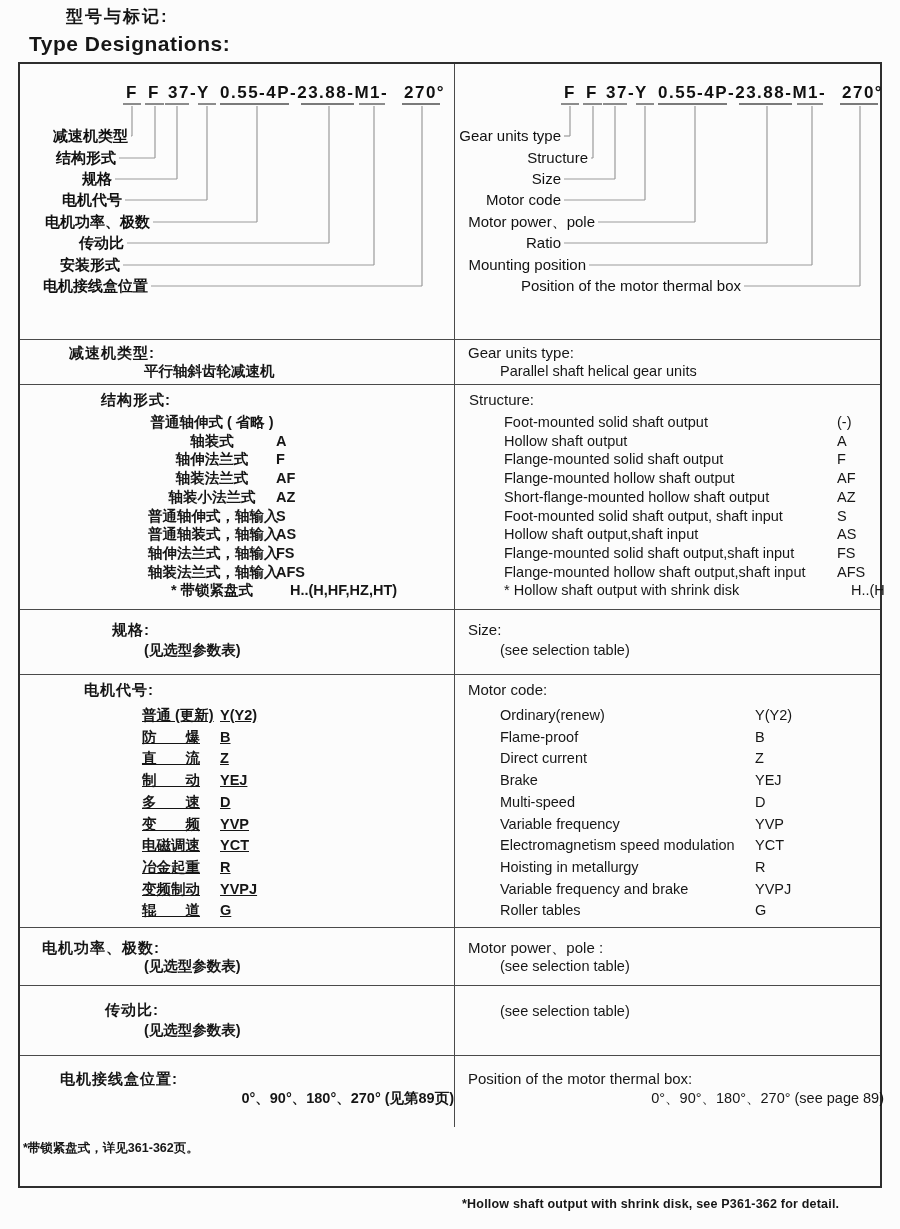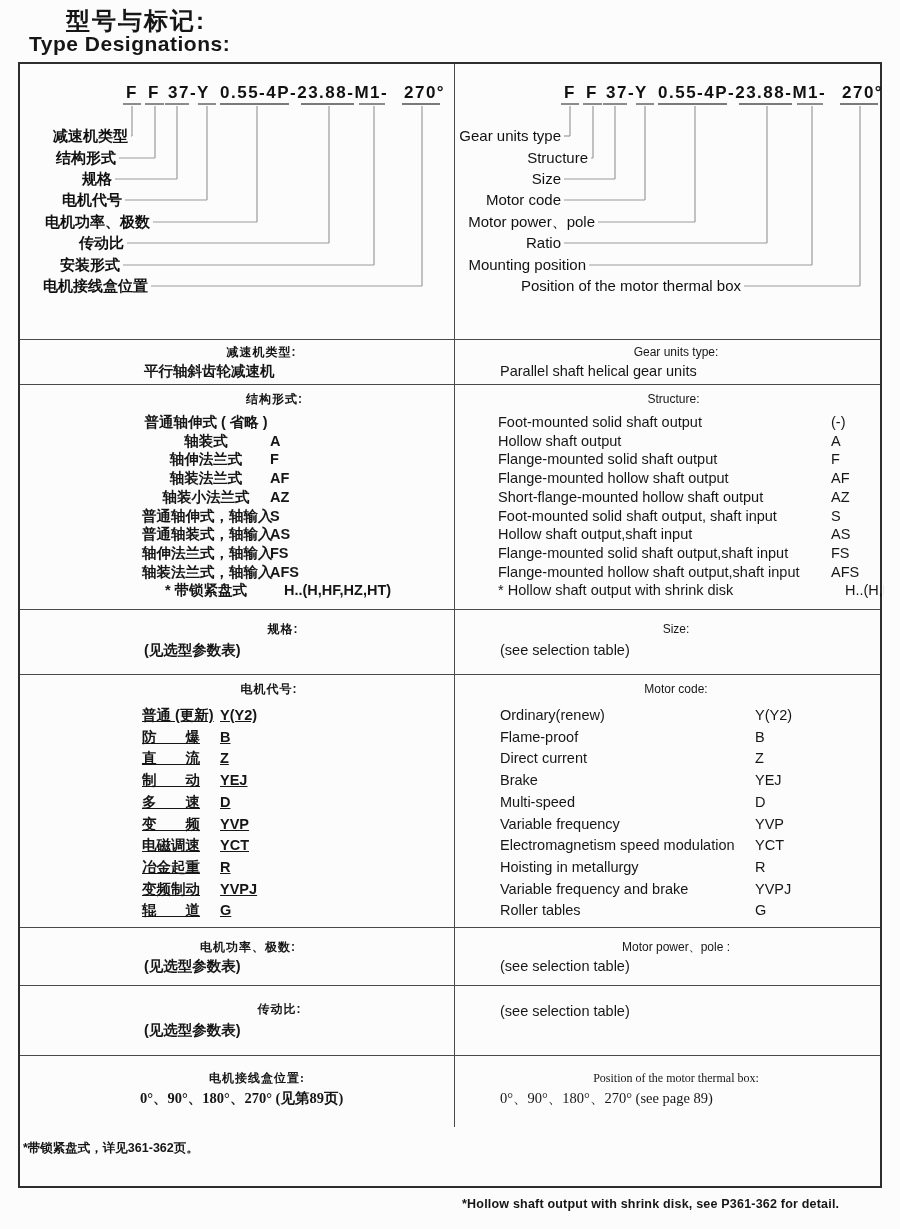--- a/index.html
+++ b/index.html
@@ -4,51 +4,51 @@
 <style>
   html,body{margin:0;padding:0;}
   body{
     width:900px;height:1229px;position:relative;
     background:#fcfcfc;color:#161616;
     font-family:"Liberation Sans", sans-serif;
     -webkit-font-smoothing:antialiased;
   }
   .title-zh{
     position:absolute;left:66px;top:5px;
-    font-size:24px;font-weight:bold;letter-spacing:2px;
+    font-size:17px;font-weight:bold;letter-spacing:2px;
   }
   .title-en{
     position:absolute;left:29px;top:32px;
     font-size:21px;font-weight:bold;letter-spacing:0.5px;
   }
   .box{
     position:absolute;left:18px;top:62px;width:864px;height:1126px;
     border:2px solid #2e2e2e;box-sizing:border-box;background:transparent;
   }
   .row{display:grid;grid-template-columns:434px 430px;box-sizing:border-box;}
   .row + .row{border-top:1.5px solid #4a4a4a;}
   .cell{box-sizing:border-box;overflow:hidden;}
   .cell.en{border-left:1.5px solid #4a4a4a;}
   .r1{height:275px;} .r2{height:45px;} .r3{height:225px;} .r4{height:65px;}
-  .r5{height:253px;} .r6{height:58px;} .r7{height:70px;} .r8{height:63px;} .r9{height:72px;font-family:Liberation Serif, serif;}
+  .r5{height:253px;} .r6{height:58px;} .r7{height:70px;} .r8{height:63px;} .r9{height:72px;}
 
   .h,.v{white-space:nowrap;}
-  .h{font-size:12px;line-height:19px;text-align:center;}
+  .h{font-size:15px;line-height:19px;}
   .v{font-size:14.5px;}
   .zh-t{font-weight:bold;}
   .zh-t.h{letter-spacing:1px;}
 
   .r2 .cell{padding-top:3px;} .r2 .v{line-height:19px;}
   .r4 .cell{padding-top:10px;} .r4 .v{line-height:23px;}
   .r6 .cell{padding-top:10px;} .r6 .v{line-height:18px;}
   .r7 .cell{padding-top:14px;} .r7 .v{line-height:22px;}
   .r8 .cell{padding-top:9px;}  .r8 .v{line-height:20px;}
-  .r9 .cell{padding-top:13px;} .r9 .v{line-height:21px;}
-
-  .r3 .cell{padding-top:5px;} .r5 .cell{padding-top:5px;}
+  .r9 .cell{padding-top:13px;} .r9 .v{line-height:21px;text-align:right;}
+
+  .r3 .cell{padding-top:5px;padding-left:6px;} .r5 .cell{padding-top:5px;}
   .items{margin-top:4px;}
   .r5 .items{margin-top:6px;}
   .item{display:flex;white-space:nowrap;}
   .r3 .item{line-height:18.7px;font-size:14.5px;}
   .r5 .item{line-height:21.7px;font-size:14.5px;}
   .item .lbl{flex:0 0 auto;}
   .item .code{flex:0 0 auto;}
   .r3 .cell.zh .item{margin-left:122px;font-weight:bold;text-align:center;}
   .r3 .cell.zh .item .lbl{width:128px;}
   .r3 .cell.en .item{margin-left:43px;}

